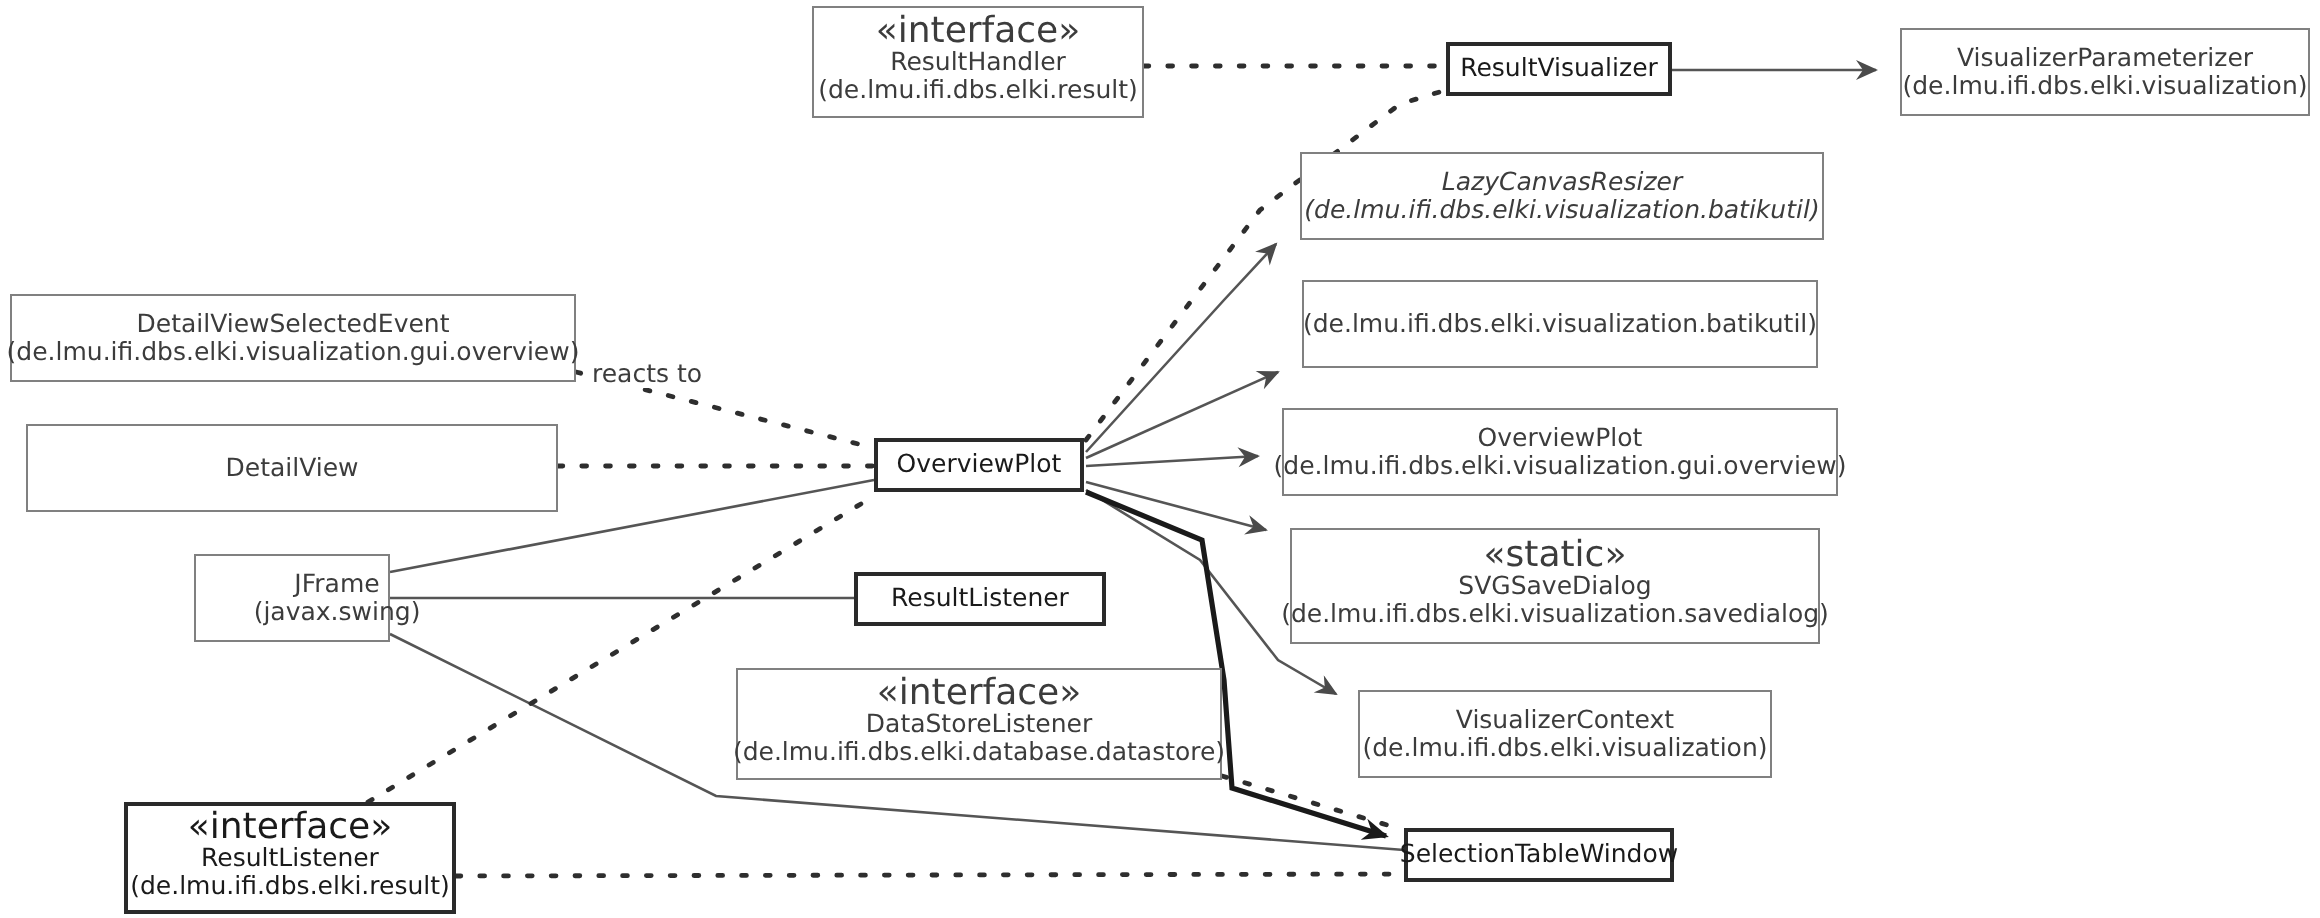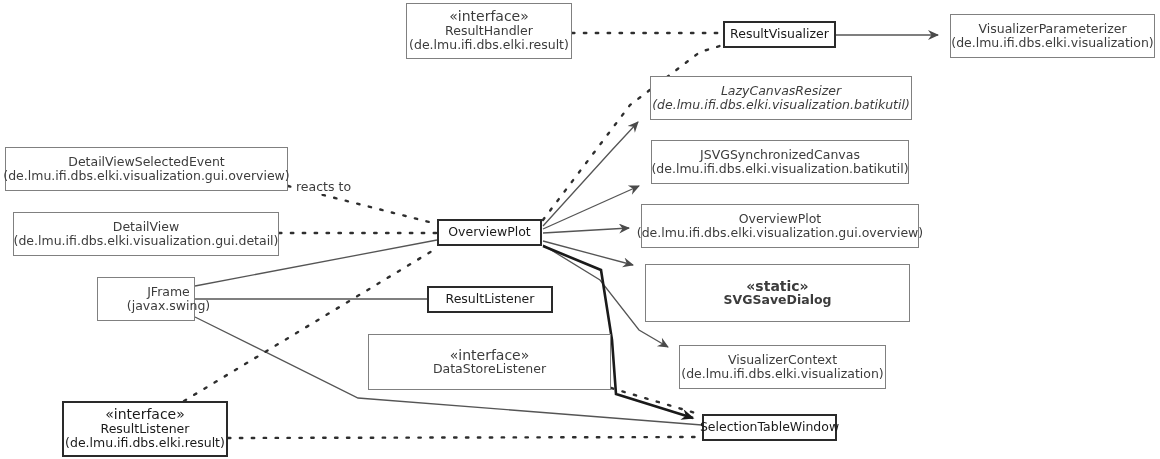--- a/index.html
+++ b/index.html
@@ -37,21 +37,21 @@
     line-height: 14.5px;
     white-space: nowrap;
     z-index: 5;
   }
   .node.highlight {
     border: 2px solid #2a2a2a;
     color: #1a1a1a;
     z-index: 7;
   }
   .node .stereotype {
-    font-size: 14px;
+    font-size: 18px;
     text-align: center;
   }
   .node .cname {
     font-size: 12.5px;
   }
   .node .pkg {
     font-size: 12.5px;
   }
   .node.abstract .cname,
   .node.abstract .pkg {
@@ -129,56 +129,56 @@
       </div>
       <div class="node" style="left: 950px; top: 14px; width: 205px; height: 44px;">
         <div class="cname">VisualizerParameterizer</div>
         <div class="pkg">(de.lmu.ifi.dbs.elki.visualization)</div>
       </div>
       <div class="node abstract" style="left: 650px; top: 76px; width: 262px; height: 44px;">
         <div class="cname">LazyCanvasResizer</div>
         <div class="pkg">(de.lmu.ifi.dbs.elki.visualization.batikutil)</div>
       </div>
       <div class="node" style="left: 651px; top: 140px; width: 258px; height: 44px;">
-        <div class="cname">JSVGSynchronizedCanvas</div>
         <div class="pkg">(de.lmu.ifi.dbs.elki.visualization.batikutil)</div>
       </div>
       <div class="node" style="left: 641px; top: 204px; width: 278px; height: 44px;">
         <div class="cname">OverviewPlot</div>
         <div class="pkg">(de.lmu.ifi.dbs.elki.visualization.gui.overview)</div>
       </div>
-      <div class="node" style="left: 645px; top: 264px; width: 265px; height: 58px; font-weight: bold;">
+      <div class="node" style="left: 645px; top: 264px; width: 265px; height: 58px;">
         <div class="stereotype">«static»</div>
         <div class="cname">SVGSaveDialog</div>
+        <div class="pkg">(de.lmu.ifi.dbs.elki.visualization.savedialog)</div>
       </div>
       <div class="node" style="left: 679px; top: 345px; width: 207px; height: 44px;">
         <div class="cname">VisualizerContext</div>
         <div class="pkg">(de.lmu.ifi.dbs.elki.visualization)</div>
       </div>
       <div class="node highlight" style="left: 702px; top: 414px; width: 135px; height: 27px;">
         <div class="cname">SelectionTableWindow</div>
       </div>
       <div class="node" style="left: 5px; top: 147px; width: 283px; height: 44px;">
         <div class="cname">DetailViewSelectedEvent</div>
         <div class="pkg">(de.lmu.ifi.dbs.elki.visualization.gui.overview)</div>
       </div>
       <div class="node" style="left: 13px; top: 212px; width: 266px; height: 44px;">
         <div class="cname">DetailView</div>
-        <div class="pkg">(de.lmu.ifi.dbs.elki.visualization.gui.detail)</div>
       </div>
       <div class="node" style="left: 97px; top: 277px; width: 98px; height: 44px; padding-left: 45px;">
         <div class="cname">JFrame</div>
         <div class="pkg">(javax.swing)</div>
       </div>
       <div class="node highlight" style="left: 427px; top: 286px; width: 126px; height: 27px;">
         <div class="cname">ResultListener</div>
       </div>
       <div class="node" style="left: 368px; top: 334px; width: 243px; height: 56px;">
         <div class="stereotype">«interface»</div>
         <div class="cname">DataStoreListener</div>
+        <div class="pkg">(de.lmu.ifi.dbs.elki.database.datastore)</div>
       </div>
       <div class="node highlight" style="left: 62px; top: 401px; width: 166px; height: 56px;">
         <div class="stereotype">«interface»</div>
         <div class="cname">ResultListener</div>
         <div class="pkg">(de.lmu.ifi.dbs.elki.result)</div>
       </div>
       <div class="node highlight" style="left: 437px; top: 219px; width: 105px; height: 27px;">
         <div class="cname">OverviewPlot</div>
       </div>
     </div>

